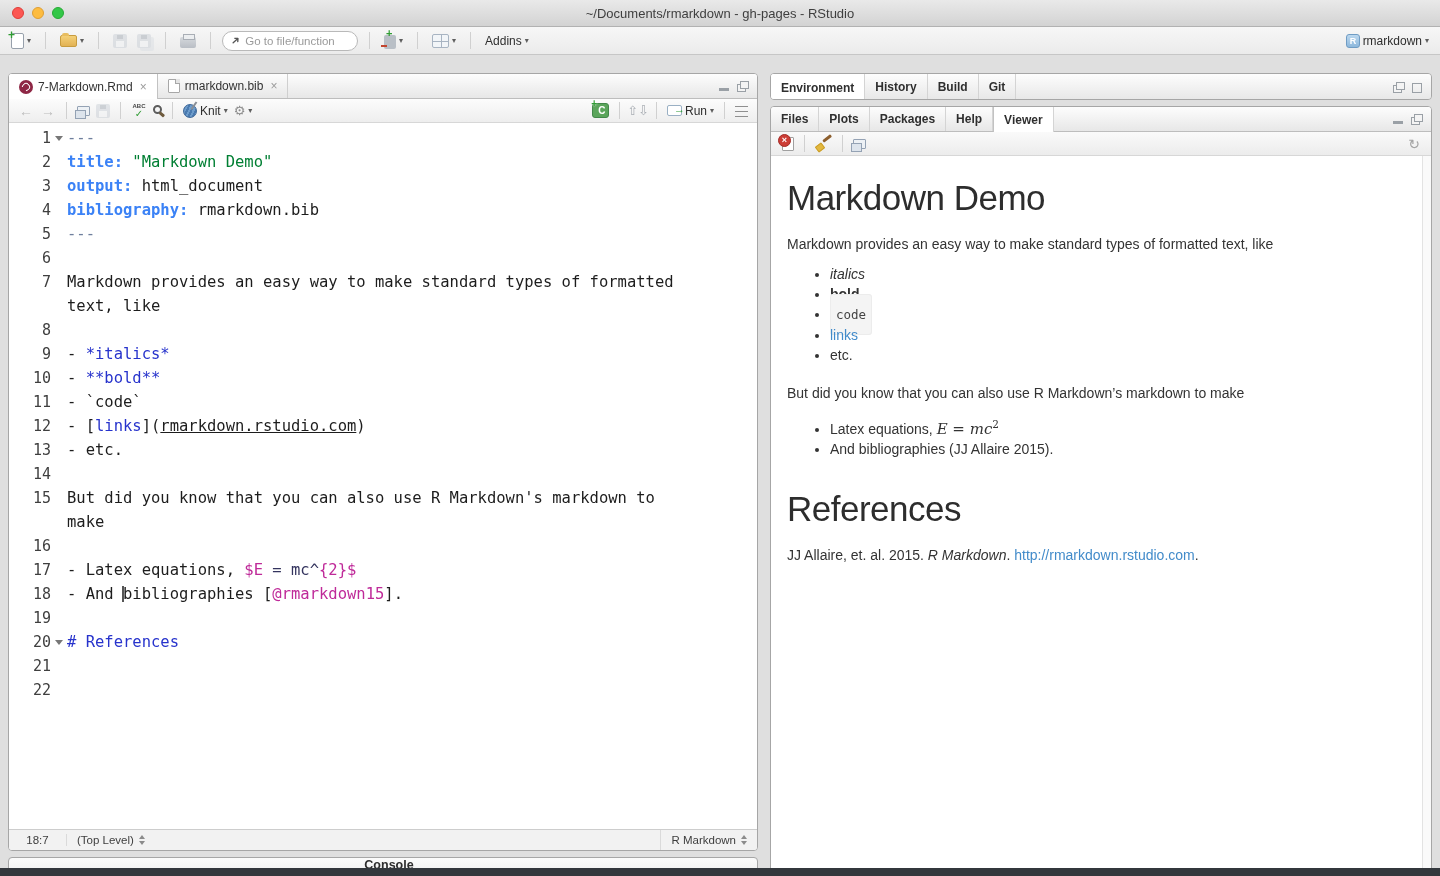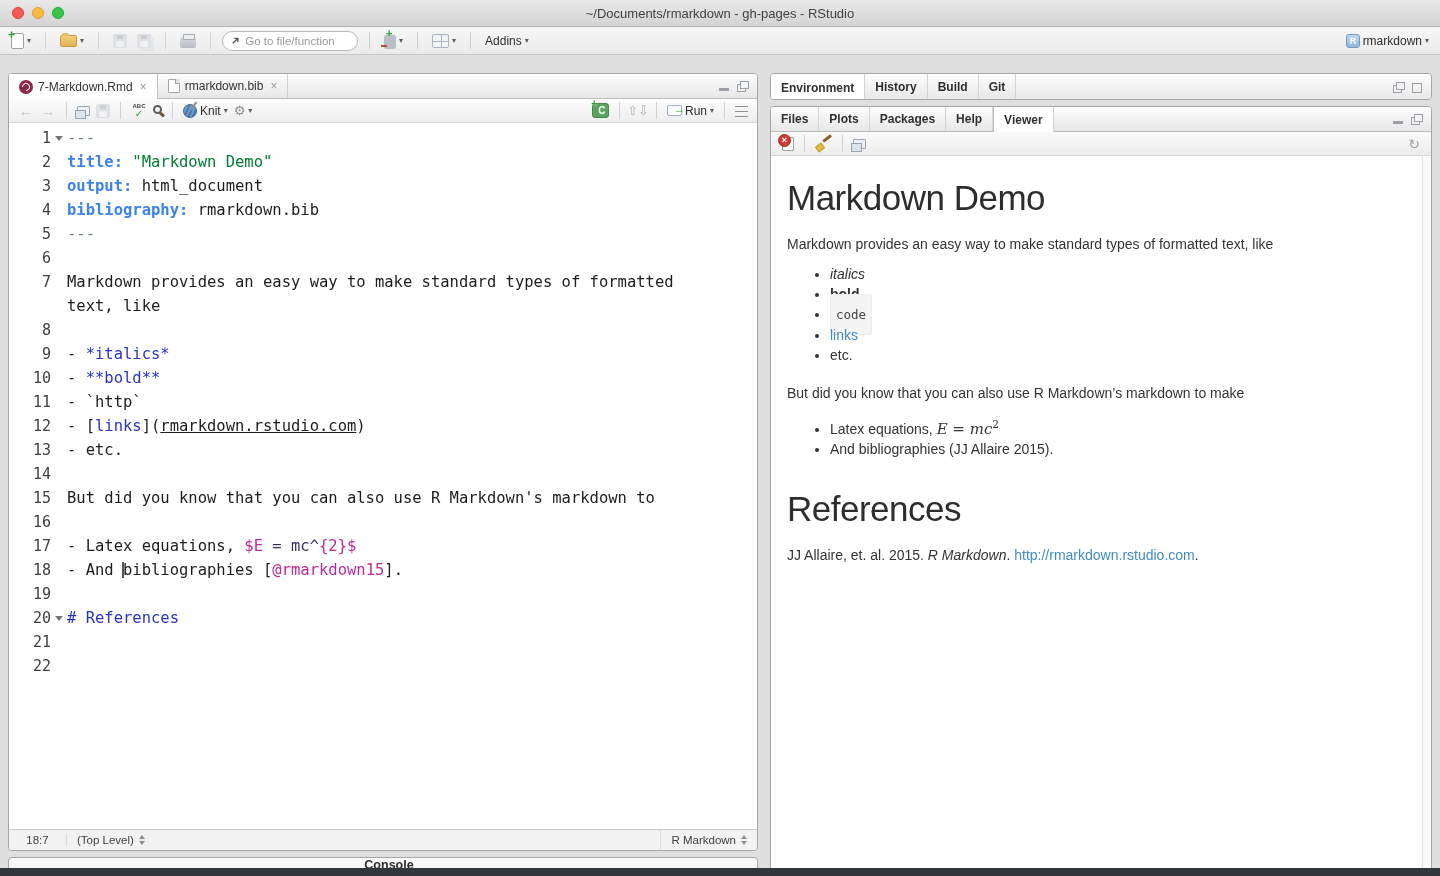--- a/index.html
+++ b/index.html
@@ -293,25 +293,26 @@
           <div class="code-line"><span class="ln">2</span><span class="foldcol"></span><span class="codetxt"><span class="sg-key">title:</span><span class="sg-d"> </span><span class="sg-str">"Markdown Demo"</span></span></div>
           <div class="code-line"><span class="ln">3</span><span class="foldcol"></span><span class="codetxt"><span class="sg-key">output:</span><span class="sg-d"> html_document</span></span></div>
           <div class="code-line"><span class="ln">4</span><span class="foldcol"></span><span class="codetxt"><span class="sg-key">bibliography:</span><span class="sg-d"> rmarkdown.bib</span></span></div>
           <div class="code-line"><span class="ln">5</span><span class="foldcol"></span><span class="codetxt"><span class="sg-yaml">---</span></span></div>
           <div class="code-line"><span class="ln">6</span><span class="foldcol"></span><span class="codetxt"></span></div>
           <div class="code-line"><span class="ln">7</span><span class="foldcol"></span><span class="codetxt"><span class="sg-d">Markdown provides an easy way to make standard types of formatted</span></span></div>
           <div class="code-line"><span class="ln"></span><span class="foldcol"></span><span class="codetxt"><span class="sg-d">text, like</span></span></div>
           <div class="code-line"><span class="ln">8</span><span class="foldcol"></span><span class="codetxt"></span></div>
           <div class="code-line"><span class="ln">9</span><span class="foldcol"></span><span class="codetxt"><span class="sg-d">- </span><span class="sg-md">*italics*</span></span></div>
           <div class="code-line"><span class="ln">10</span><span class="foldcol"></span><span class="codetxt"><span class="sg-d">- </span><span class="sg-md">**bold**</span></span></div>
-          <div class="code-line"><span class="ln">11</span><span class="foldcol"></span><span class="codetxt"><span class="sg-d">- `http`</span></span></div>
+          <div class="code-line"><span class="ln">11</span><span class="foldcol"></span><span class="codetxt"><span class="sg-d">- `code`</span></span></div>
           <div class="code-line"><span class="ln">12</span><span class="foldcol"></span><span class="codetxt"><span class="sg-d">- [</span><span class="sg-md">links</span><span class="sg-d">](</span><span class="sg-url">rmarkdown.rstudio.com</span><span class="sg-d">)</span></span></div>
           <div class="code-line"><span class="ln">13</span><span class="foldcol"></span><span class="codetxt"><span class="sg-d">- etc.</span></span></div>
           <div class="code-line"><span class="ln">14</span><span class="foldcol"></span><span class="codetxt"></span></div>
           <div class="code-line"><span class="ln">15</span><span class="foldcol"></span><span class="codetxt"><span class="sg-d">But did you know that you can also use R Markdown's markdown to</span></span></div>
+          <div class="code-line"><span class="ln"></span><span class="foldcol"></span><span class="codetxt"><span class="sg-d">make</span></span></div>
           <div class="code-line"><span class="ln">16</span><span class="foldcol"></span><span class="codetxt"></span></div>
           <div class="code-line"><span class="ln">17</span><span class="foldcol"></span><span class="codetxt"><span class="sg-d">- Latex equations, </span><span class="sg-mag">$E</span><span class="sg-math"> = mc^</span><span class="sg-mag">{2}$</span></span></div>
           <div class="code-line"><span class="ln">18</span><span class="foldcol"></span><span class="codetxt"><span class="sg-d">- And </span><span class="tcaret"></span><span class="sg-d">bibliographies [</span><span class="sg-mag">@rmarkdown15</span><span class="sg-d">].</span></span></div>
           <div class="code-line"><span class="ln">19</span><span class="foldcol"></span><span class="codetxt"></span></div>
           <div class="code-line"><span class="ln">20</span><span class="foldcol"><span class="fold-arrow"></span></span><span class="codetxt"><span class="sg-md"># </span><span class="sg-md">References</span></span></div>
           <div class="code-line"><span class="ln">21</span><span class="foldcol"></span><span class="codetxt"></span></div>
           <div class="code-line"><span class="ln">22</span><span class="foldcol"></span><span class="codetxt"></span></div>
         </div>
 
       <div class="statusbar">

